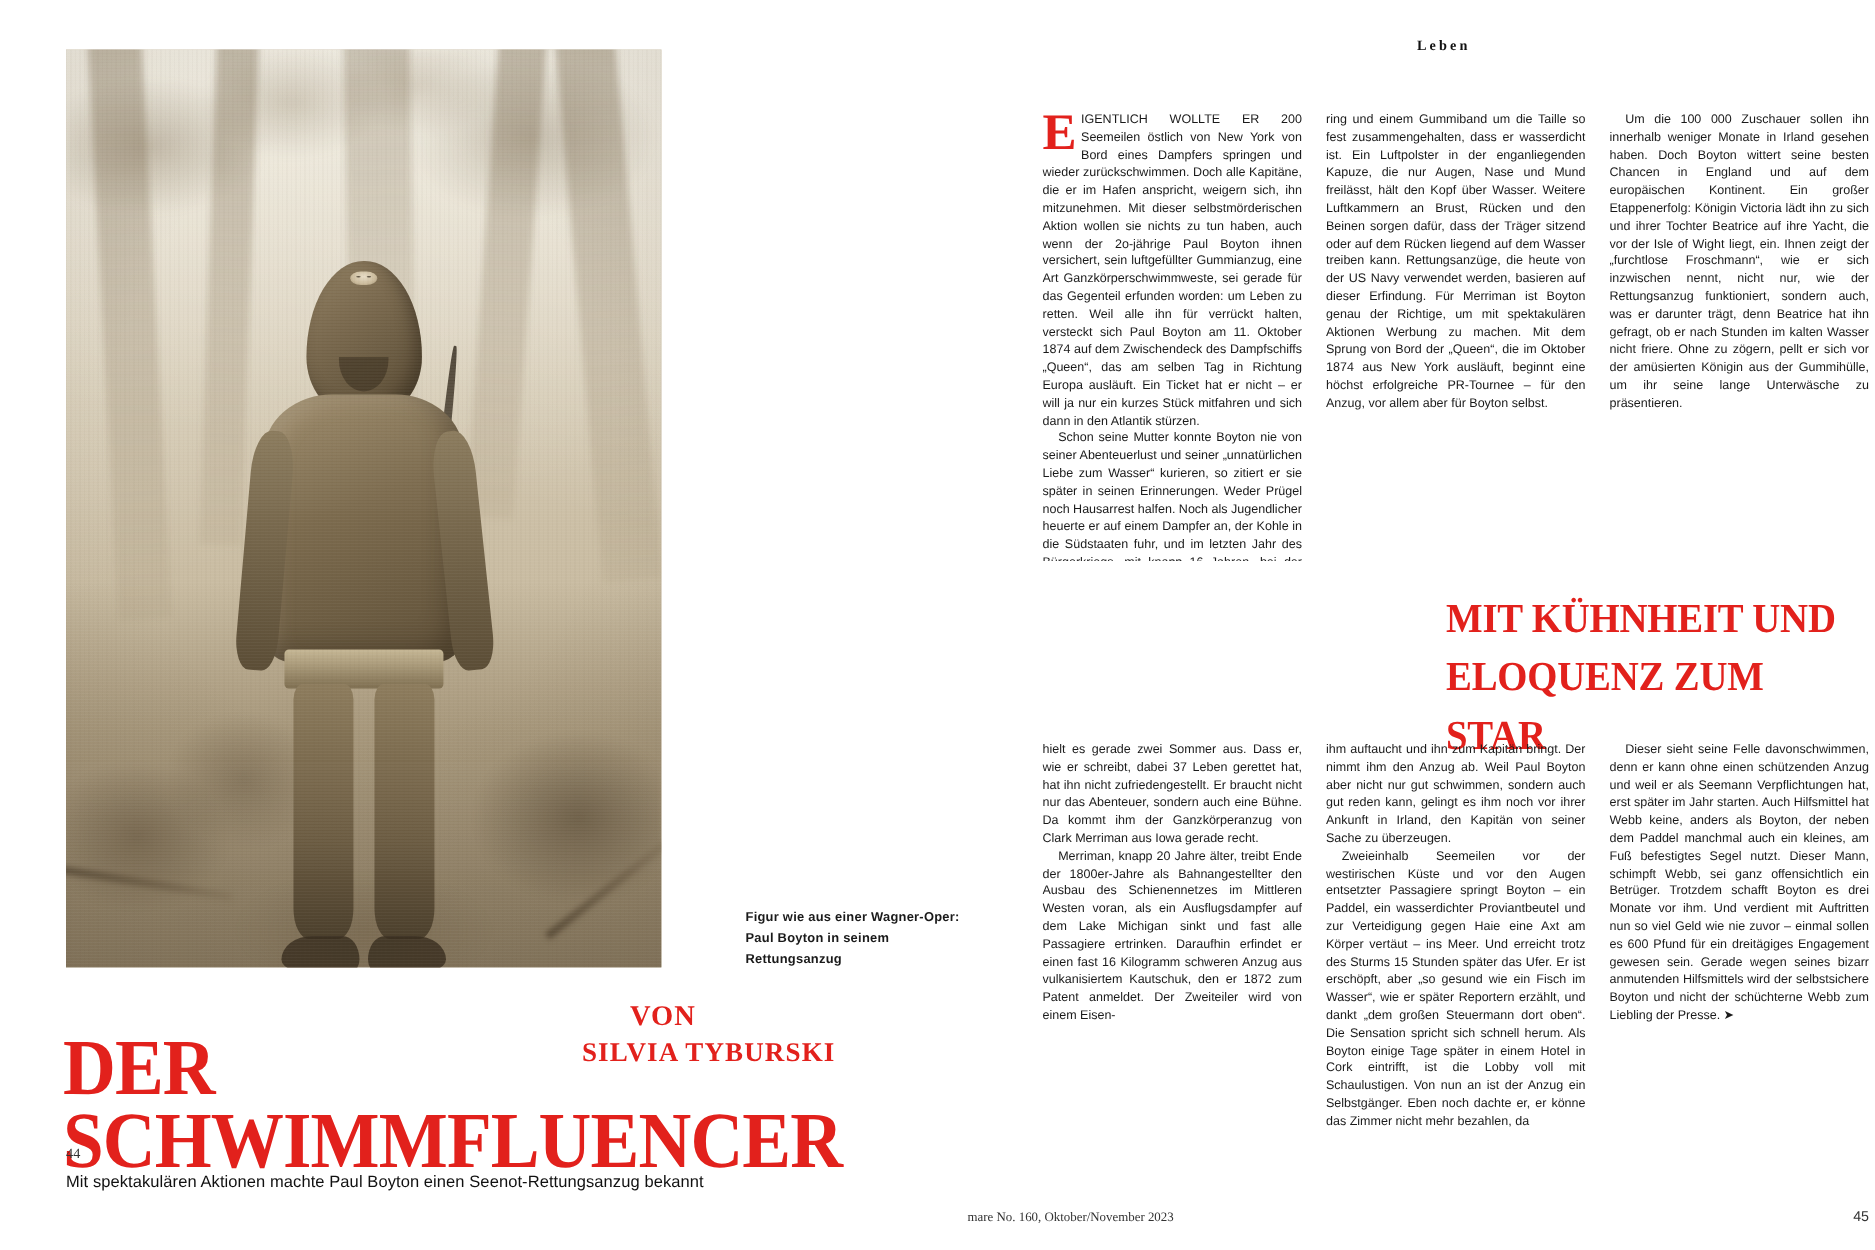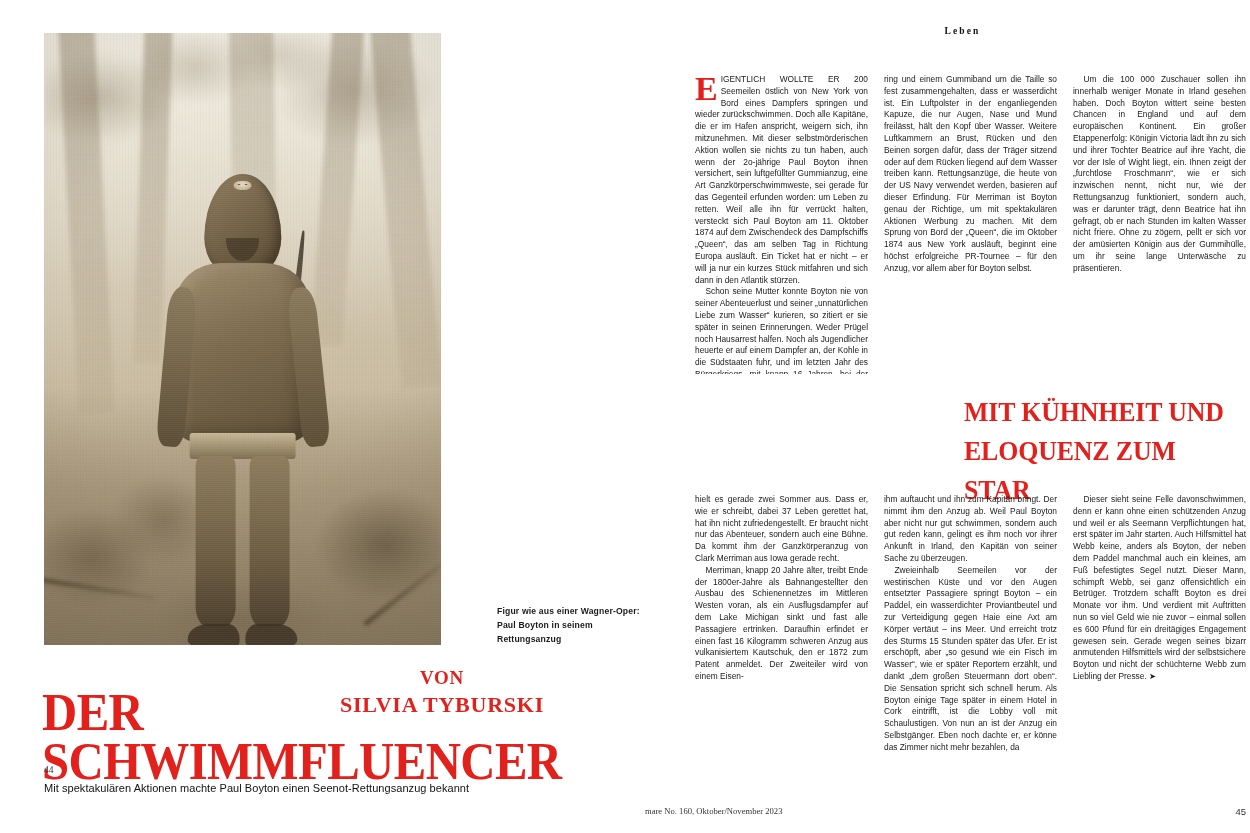--- a/index.html
+++ b/index.html
@@ -193,21 +193,21 @@
     width: 230px;
     text-align: center;
     color: #e2211c;
     font-family: "Liberation Serif", serif;
     font-weight: bold;
     font-size: 17px;
     line-height: 1.32;
     letter-spacing: 0.045em;
   }
   .byline .von { display: block; font-size: 19px; }
-  .byline .author { display: block; font-size: 22px; }
+  .byline .author { display: block; font-size: 18px; text-align: right; }
 
   .headline-main {
     position: absolute;
     left: 42px;
     top: 688px;
     width: 560px;
     color: #e2211c;
     font-family: "Liberation Serif", serif;
     font-weight: bold;
     font-size: 53px;

